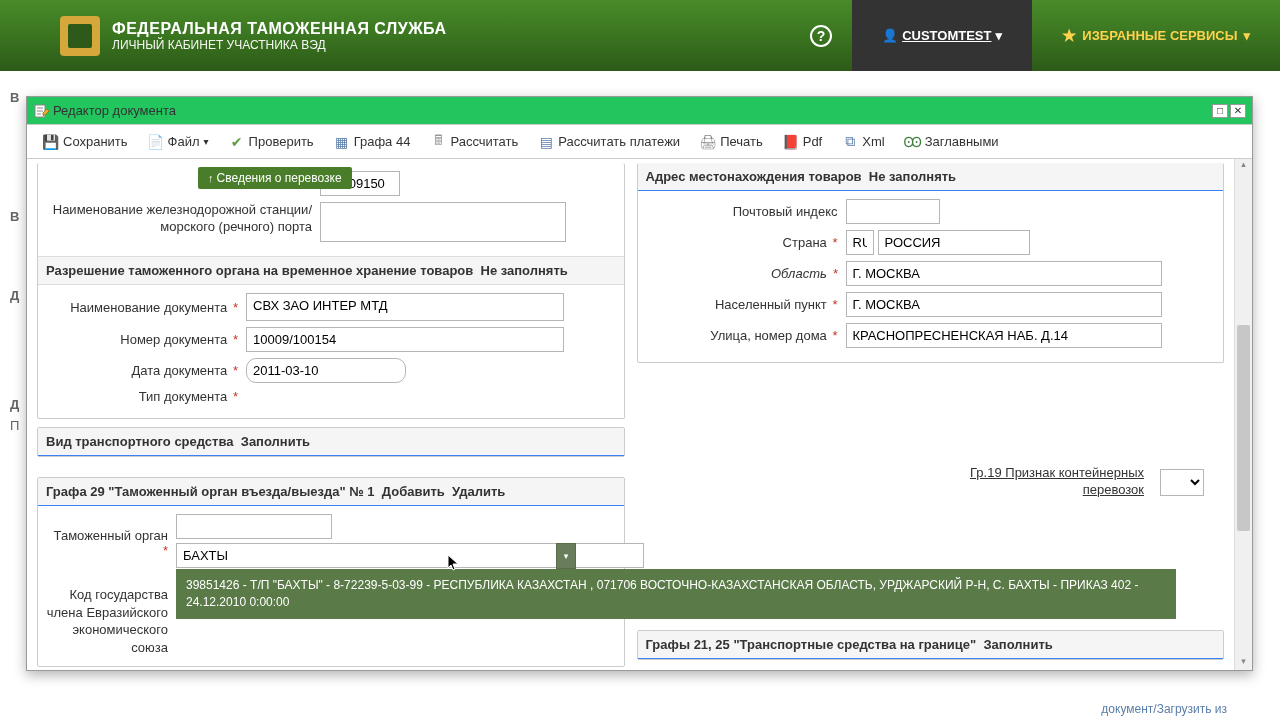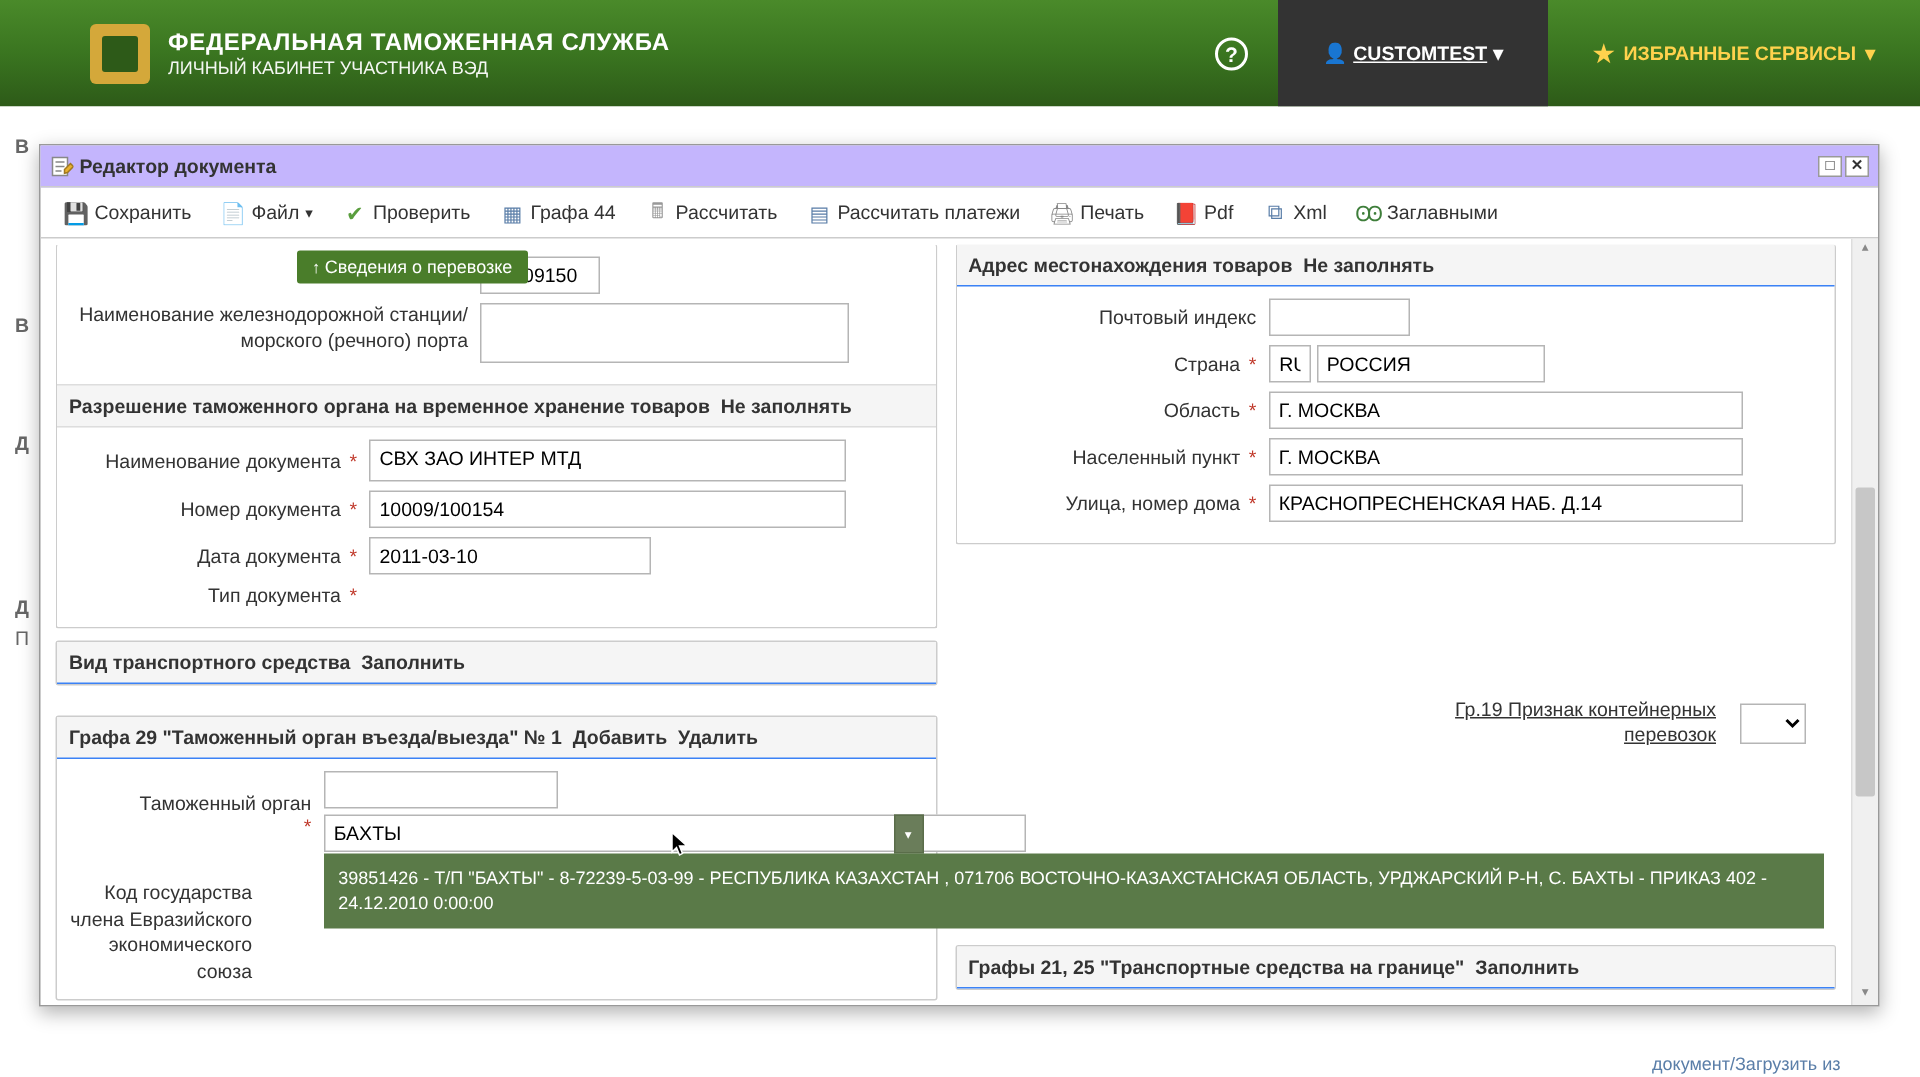--- a/index.html
+++ b/index.html
@@ -58,25 +58,25 @@
     left: 26px; top: 96px;
     right: 27px;
     height: 575px;
     border: 1px solid #999;
     background: #fff;
     box-shadow: 0 4px 12px rgba(0,0,0,0.3);
     display: flex; flex-direction: column;
   }
   .dialog-title {
     height: 28px;
-    background: #c4b5fd;
+    background: #22c55e;
     border-bottom: 1px solid #ccc;
     display: flex; align-items: center;
     padding: 0 6px;
-    font-weight: bold;
+    font-weight: normal;
     color: #333;
   }
   .dialog-title .icon { width: 16px; height: 16px; margin-right: 4px; display: inline-block; }
   .dialog-title .ctrls { margin-left: auto; display: flex; gap: 2px; }
   .dialog-title .wbtn { width: 16px; height: 14px; border: 1px solid #999; background: #fff; font-size: 10px; line-height: 12px; text-align: center; cursor: pointer; }
 
   
   .toolbar {
     height: 34px;
     border-bottom: 1px solid #ccc;
@@ -353,40 +353,40 @@
             <div class="form-row">
               <label style="width:200px;"><span>Наименование документа</span> <span class="req">*</span></label>
               <textarea class="inp" style="width: 318px; height: 28px;">СВХ ЗАО ИНТЕР МТД</textarea>
             </div>
             <div class="form-row">
               <label style="width:200px;"><span>Номер документа</span> <span class="req">*</span></label>
               <input class="inp" style="width: 318px;" value="10009/100154">
             </div>
             <div class="form-row">
               <label style="width:200px;"><span>Дата документа</span> <span class="req">*</span></label>
-              <input class="inp" style="width: 188px;" value="2011-03-10">
+              <input class="inp" style="width: 160px; border-radius: 10px;" value="2011-03-10">
             </div>
             <div class="form-row">
               <label style="width:200px;"><span>Тип документа</span> <span class="req">*</span></label>
             </div>
           </div>
         </div>
 
         <div class="panel">
           <div class="panel-header">
             <span>Вид транспортного средства</span>&nbsp;&nbsp;<a href="#">Заполнить</a>
           </div>
         </div>
 
         <div class="panel" style="margin-top:12px;">
           <div class="panel-header">
             <span>Графа 29 "Таможенный орган въезда/выезда" № 1</span>&nbsp;&nbsp;<a href="#">Добавить</a>&nbsp;&nbsp;<a href="#">Удалить</a>
           </div>
           <div class="panel-body" style="position:relative; padding-bottom:4px;">
-            <div class="form-row" style="align-items:flex-start;justify-content:flex-end;">
+            <div class="form-row" style="align-items:flex-start;">
               <label style="width:130px; padding-top:14px;"><span>Таможенный орган</span> <span class="req">*</span></label>
               <div style="display:flex; flex-direction:column; gap:4px;">
                 <input class="inp" style="width: 156px;">
                 <div class="ac-wrap" style="width:400px;">
                   <input class="inp" style="width: 468px; padding-right: 24px;" value="БАХТЫ">
                   <div class="ac-dd-btn">▾</div>
                   <div class="ac-list">
                     <div class="ac-item">39851426 - Т/П "БАХТЫ" - 8-72239-5-03-99 - РЕСПУБЛИКА КАЗАХСТАН , 071706 ВОСТОЧНО-КАЗАХСТАНСКАЯ ОБЛАСТЬ, УРДЖАРСКИЙ Р-Н, С. БАХТЫ - ПРИКАЗ 402 - 24.12.2010 0:00:00</div>
                   </div>
                 </div>
@@ -409,21 +409,21 @@
             <div class="form-row">
               <label style="width:200px;">Почтовый индекс</label>
               <input class="inp" style="width: 94px;">
             </div>
             <div class="form-row">
               <label style="width:200px;"><span>Страна</span> <span class="req">*</span></label>
               <input class="inp" style="width: 28px; margin-right: 4px;" value="RU">
               <input class="inp" style="width: 152px;" value="РОССИЯ">
             </div>
             <div class="form-row">
-              <label style="width:200px;"><span>Область</span> <span class="req">*</span></label>
+              <label style="width:200px;font-style:italic;"><span>Область</span> <span class="req">*</span></label>
               <input class="inp" style="width: 316px;" value="Г. МОСКВА">
             </div>
             <div class="form-row">
               <label style="width:200px;"><span>Населенный пункт</span> <span class="req">*</span></label>
               <input class="inp" style="width: 316px;" value="Г. МОСКВА">
             </div>
             <div class="form-row">
               <label style="width:200px;"><span>Улица, номер дома</span> <span class="req">*</span></label>
               <input class="inp" style="width: 316px;" value="КРАСНОПРЕСНЕНСКАЯ НАБ. Д.14">
             </div>

